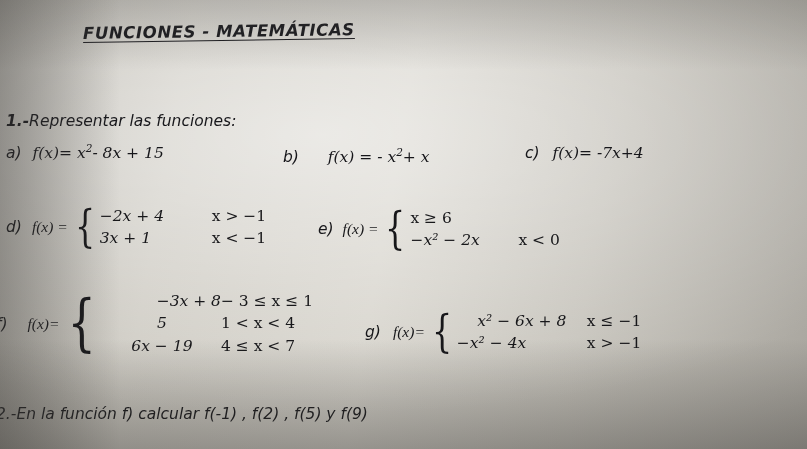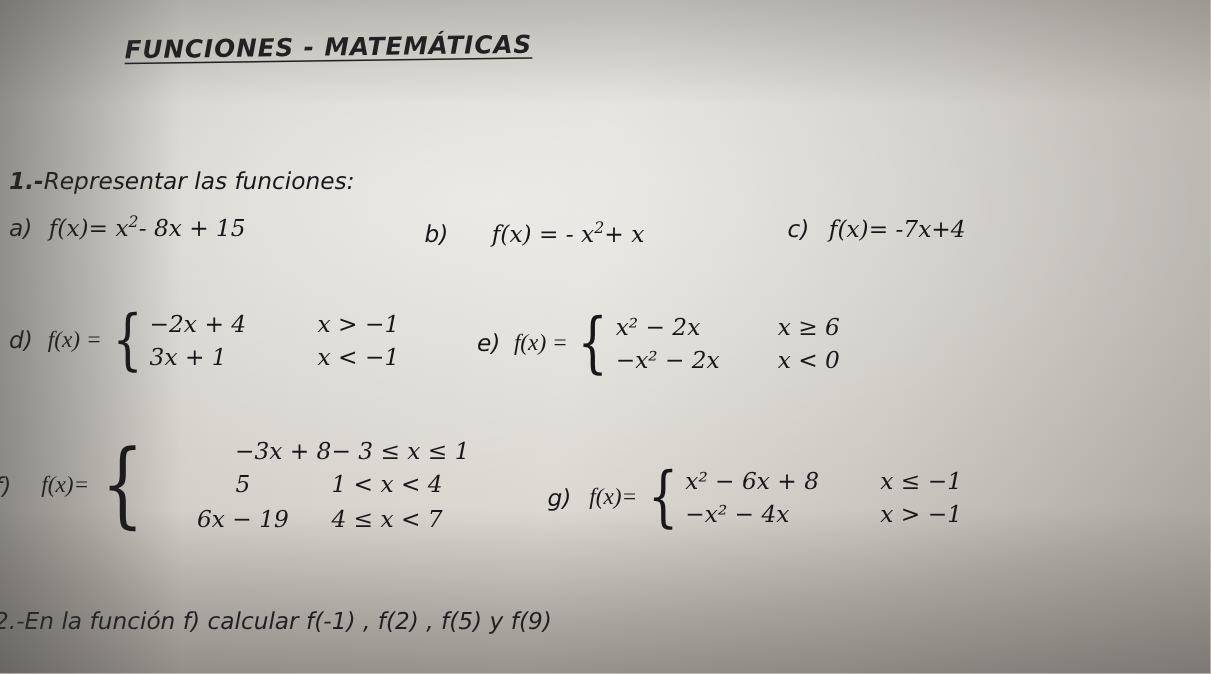--- a/index.html
+++ b/index.html
@@ -133,21 +133,20 @@
     align-items: baseline;
     line-height: 1.45;
   }
   .row .expr {
     font-family: "DejaVu Serif", serif;
     font-style: italic;
     display: inline-block;
   }
   .row .cond {
     font-family: "DejaVu Serif", serif;
-    font-style: italic;
     display: inline-block;
   }
 
   .smallnote {
     position: absolute;
     font-family: "DejaVu Sans", sans-serif;
     font-style: italic;
     font-size: 15.5px;
     white-space: nowrap;
   }
@@ -195,21 +194,20 @@
       </span>
     </span>
   </div>
 
   <div class="piece" style="left:318px; top:207px;">
     <span class="lead">e)</span>
     <span class="fx" style="margin-left:5px;">f(x) =</span>
     <span class="brace">{</span>
     <span class="rows">
       <span class="row">
-        <span class="expr" style="width:108px;">x² − 2x</span>
         <span class="cond">x ≥ 6</span>
       </span>
       <span class="row">
         <span class="expr" style="width:108px;">−x² − 2x</span>
         <span class="cond">x &lt; 0</span>
       </span>
     </span>
   </div>
 
   <div class="piece" style="left:-4px; top:290px;">
@@ -231,21 +229,21 @@
       </span>
     </span>
   </div>
 
   <div class="piece" style="left:365px; top:310px;">
     <span class="lead">g)</span>
     <span class="fx" style="margin-left:8px;">f(x)=</span>
     <span class="brace">{</span>
     <span class="rows">
       <span class="row">
-        <span class="expr" style="width:130px;">x² − 6x + 8</span>
+        <span class="expr" style="width:130px;text-align:center;">x² − 6x + 8</span>
         <span class="cond">x ≤ −1</span>
       </span>
       <span class="row">
         <span class="expr" style="width:130px;">−x² − 4x</span>
         <span class="cond">x &gt; −1</span>
       </span>
     </span>
   </div>
 
   <div class="smallnote" style="left:-4px; top:405px;">

